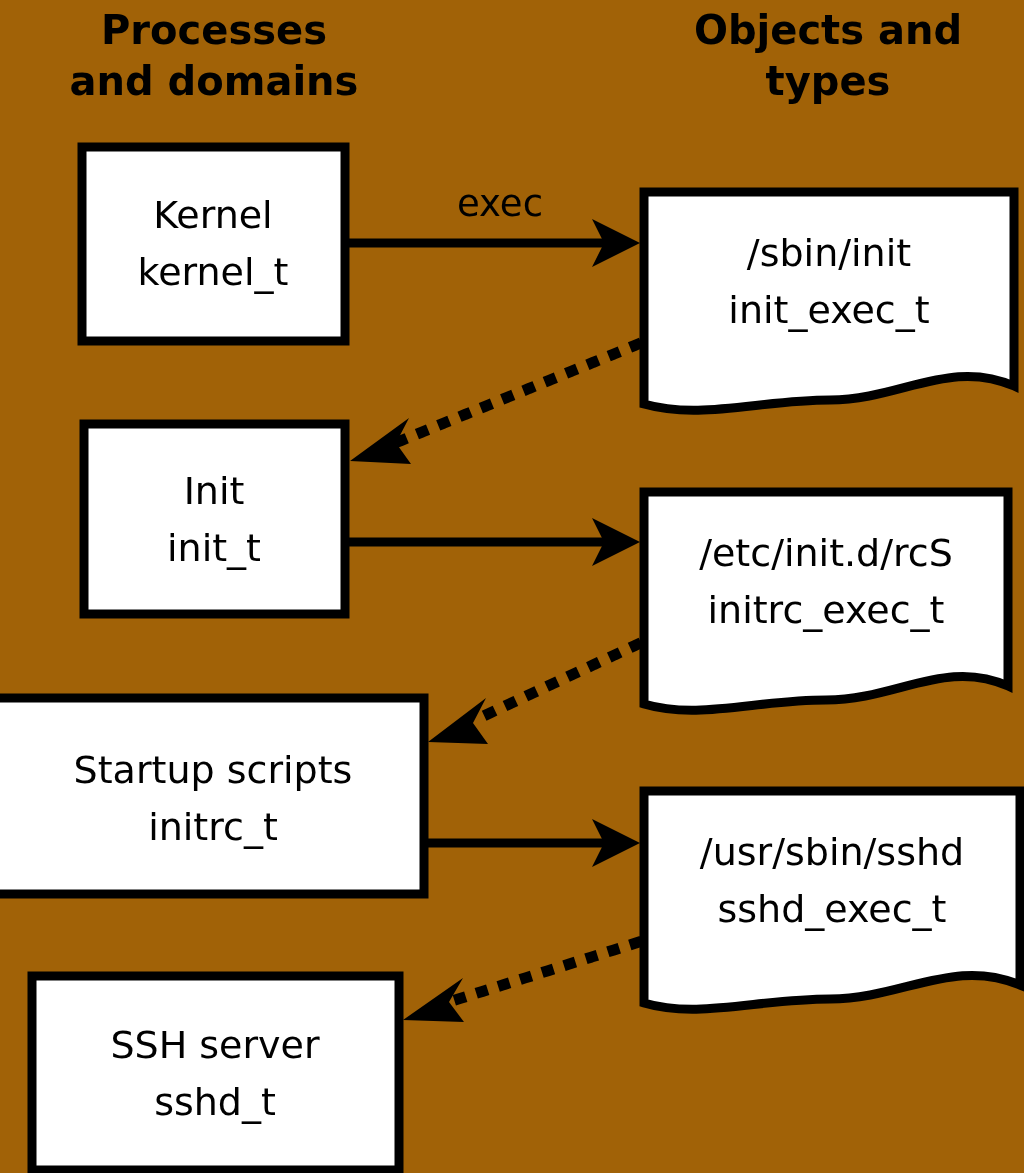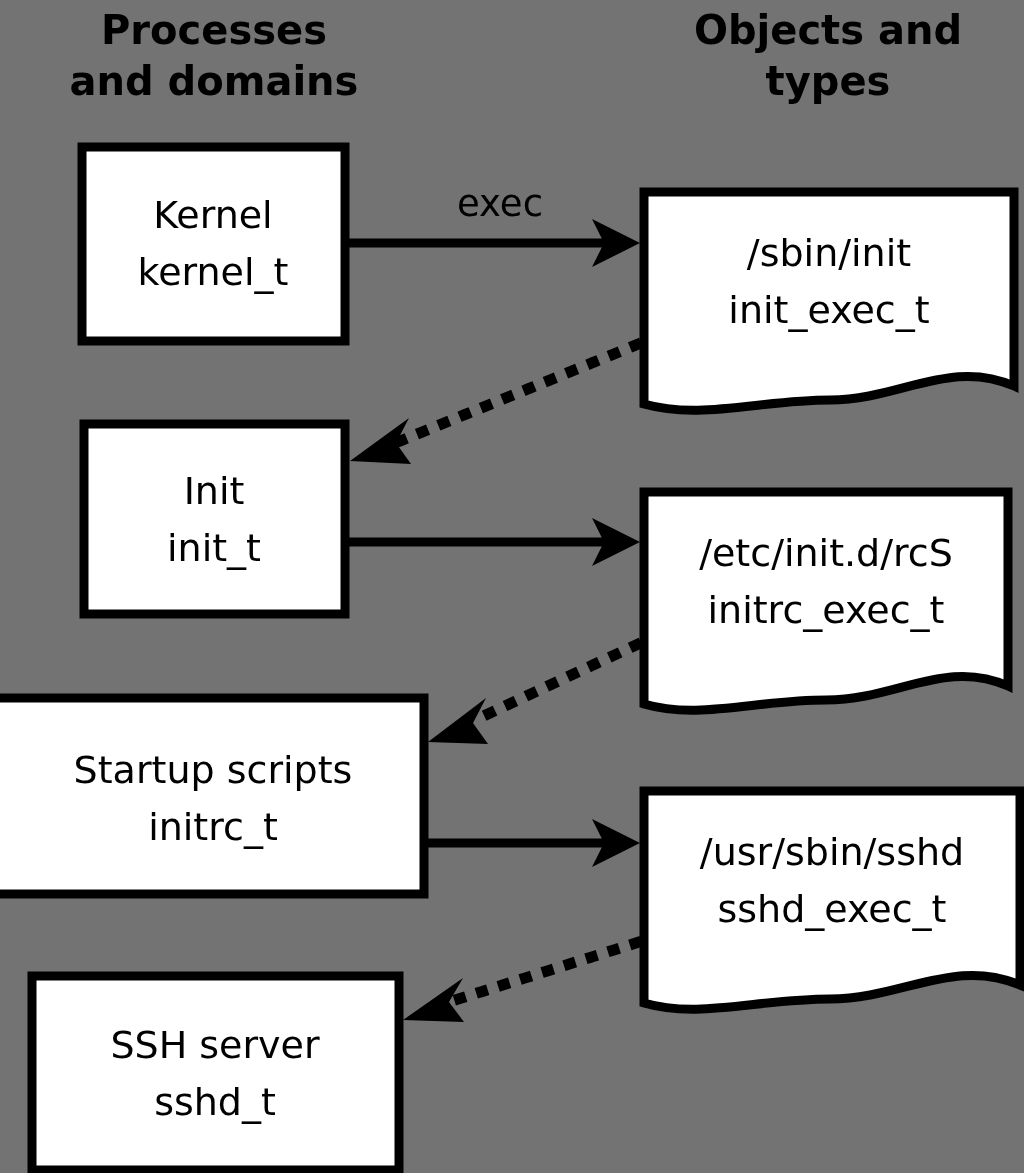--- a/index.html
+++ b/index.html
@@ -7,21 +7,21 @@
     padding: 0;
     background: #ffffff;
   }
   body {
     font-family: "DejaVu Sans", sans-serif;
   }
   #stage {
     position: relative;
     width: 1024px;
     height: 1173px;
-    background: #737373;
+    background: #a16207;
     overflow: hidden;
   }
   #diagram-svg {
     position: absolute;
     left: 0;
     top: 0;
     width: 1024px;
     height: 1173px;
   }
   .col-header {

